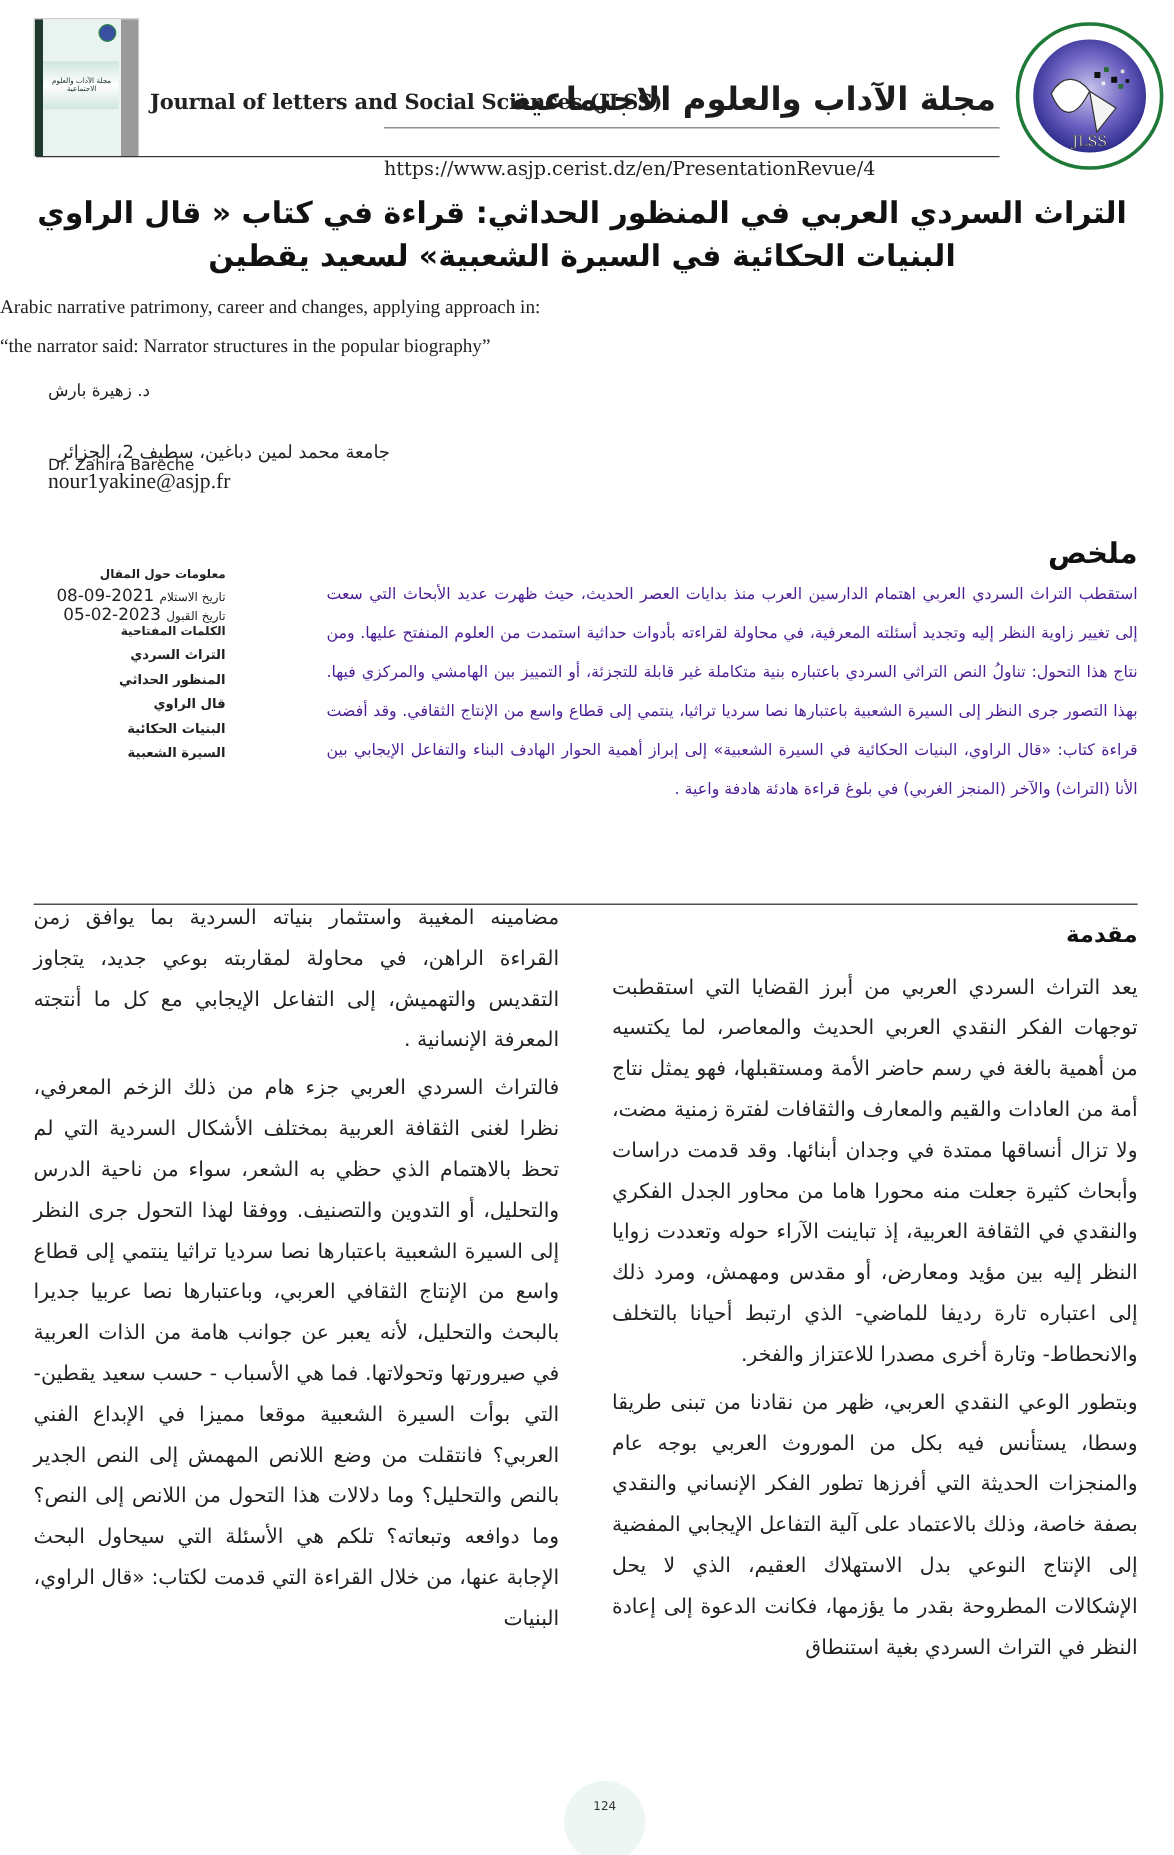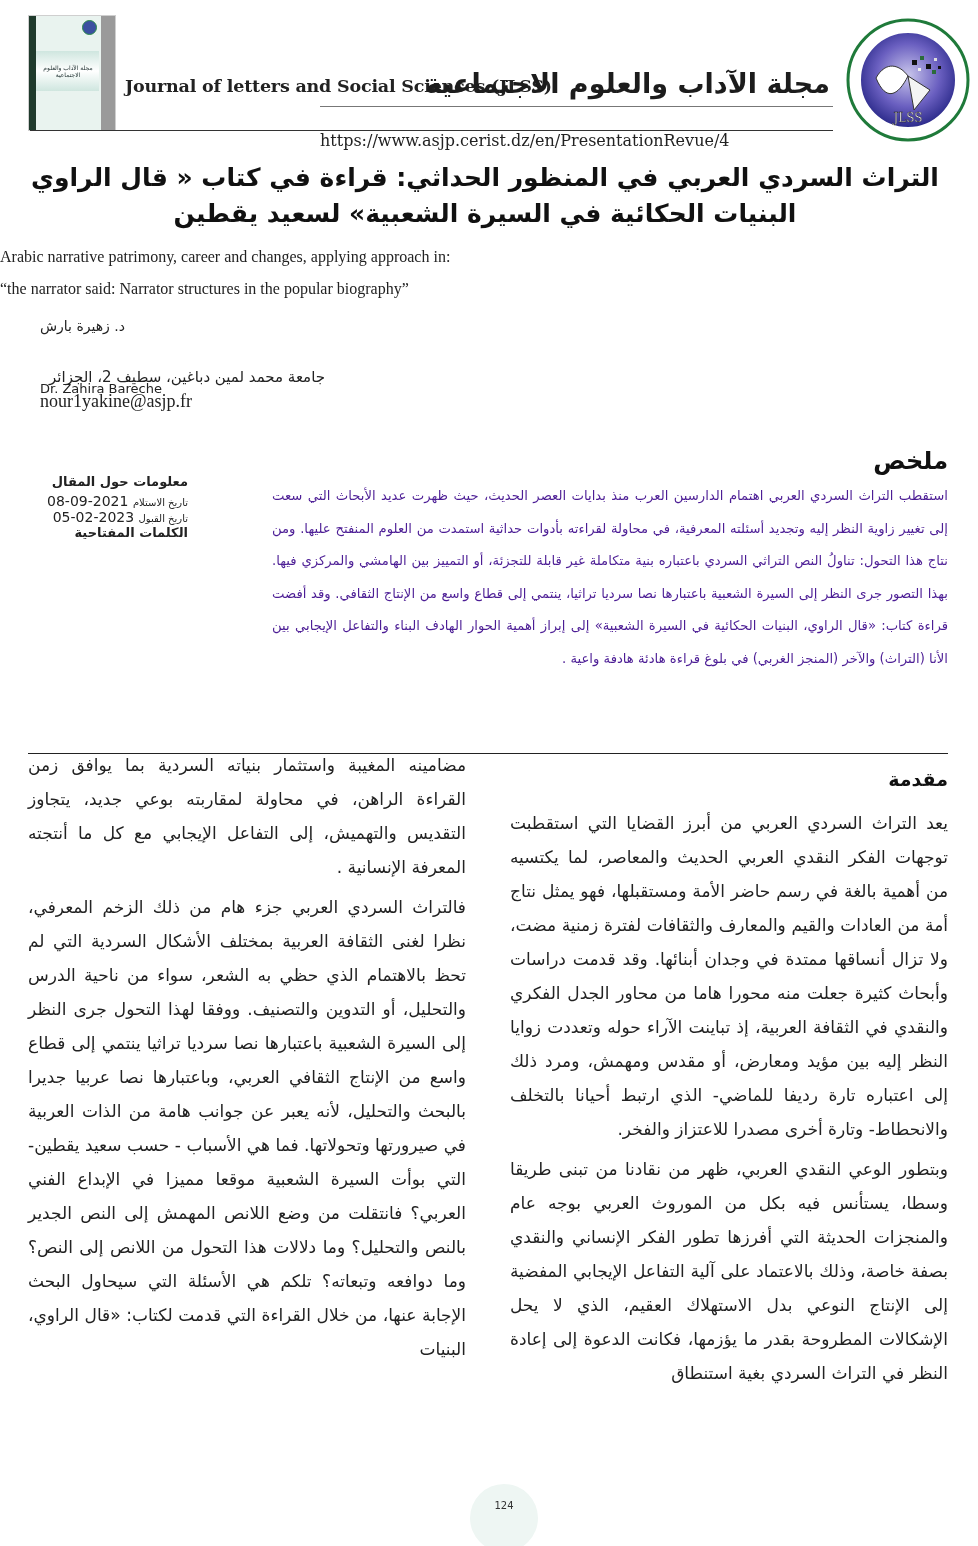--- a/index.html
+++ b/index.html
@@ -24,21 +24,21 @@
 
   
   .auth { direction: rtl; font-family: "DejaVu Sans", sans-serif; color: #222; white-space: nowrap; }
   .auth-name-ar { left: 40px; top: 318px; width: 85px; text-align: right; font-size: 14px; }
   .auth-name-en { left: 40px; top: 345px; font-size: 13px; direction: ltr; margin-top: 36px; }
   .auth-aff { left: 40px; top: 368px; width: 285px; text-align: right; font-size: 15px; }
   .auth-email { left: 40px; top: 391px; font-family: "Liberation Serif", serif; font-size: 18px; direction: ltr; }
 
   
   .side { left: 28px; width: 160px; direction: rtl; text-align: right; font-family: "DejaVu Sans", sans-serif; color: #222; }
-  .side-h { font-weight: bold; font-size: 13px; }
+  .side-h { font-weight: bold; font-size: 10px; }
   .side-date { font-size: 14px; white-space: nowrap; }
   .side-date .lbl { font-size: 10px; }
   .kw { font-weight: bold; font-size: 11px; line-height: 20.5px; }
 
   
   .abs-h { left: 820px; top: 447px; width: 128px; text-align: right; direction: rtl; font-weight: bold; font-size: 24px; color: #111; }
   .abs-body { left: 272px; top: 480px; width: 676px; direction: rtl; text-align: justify; text-align-last: right; font-size: 13.2px; line-height: 32.5px; color: #4c1d95; }
   .divider { left: 28px; top: 753px; width: 920px; height: 1px; background: #222; }
 
   
@@ -102,20 +102,27 @@
   <div class="side-h">معلومات حول المقال</div>
   <div class="side-date" style="margin-top:4px;">
     <span class="lbl">تاريخ الاستلام</span>
     <span>2021-09-08</span>
   </div>
   <div class="side-date">
     <span class="lbl">تاريخ القبول</span>
     <span>2023-02-05</span>
   </div>
   <div class="side-h" style="">الكلمات المفتاحية</div>
+  <div style="margin-top:4px;">
+    <div class="kw">التراث السردي</div>
+    <div class="kw">المنظور الحداثي</div>
+    <div class="kw">قال الراوي</div>
+    <div class="kw">البنيات الحكائية</div>
+    <div class="kw">السيرة الشعبية</div>
+  </div>
 </div>
 
 <div class="abs abs-h">ملخص</div>
 <div class="abs abs-body">استقطب التراث السردي العربي اهتمام الدارسين العرب منذ بدايات العصر الحديث، حيث ظهرت عديد الأبحاث التي سعت إلى تغيير زاوية النظر إليه وتجديد أسئلته المعرفية، في محاولة لقراءته بأدوات حداثية استمدت من العلوم المنفتح عليها. ومن نتاج هذا التحول: تناولُ النص التراثي السردي باعتباره بنية متكاملة غير قابلة للتجزئة، أو التمييز بين الهامشي والمركزي فيها. بهذا التصور جرى النظر إلى السيرة الشعبية باعتبارها نصا سرديا تراثيا، ينتمي إلى قطاع واسع من الإنتاج الثقافي. وقد أفضت قراءة كتاب: «قال الراوي، البنيات الحكائية في السيرة الشعبية» إلى إبراز أهمية الحوار الهادف البناء والتفاعل الإيجابي بين الأنا (التراث) والآخر (المنجز الغربي) في بلوغ قراءة هادئة هادفة واعية .</div>
 
 <div class="abs divider"></div>
 
 <div class="abs intro-h">مقدمة</div>
 <div class="abs col col-right">
   <p>يعد التراث السردي العربي من أبرز القضايا التي استقطبت توجهات الفكر النقدي العربي الحديث والمعاصر، لما يكتسيه من أهمية بالغة في رسم حاضر الأمة ومستقبلها، فهو يمثل نتاج أمة من العادات والقيم والمعارف والثقافات لفترة زمنية مضت، ولا تزال أنساقها ممتدة في وجدان أبنائها. وقد قدمت دراسات وأبحاث كثيرة جعلت منه محورا هاما من محاور الجدل الفكري والنقدي في الثقافة العربية، إذ تباينت الآراء حوله وتعددت زوايا النظر إليه بين مؤيد ومعارض، أو مقدس ومهمش، ومرد ذلك إلى اعتباره تارة رديفا للماضي- الذي ارتبط أحيانا بالتخلف والانحطاط- وتارة أخرى مصدرا للاعتزاز والفخر.</p>

